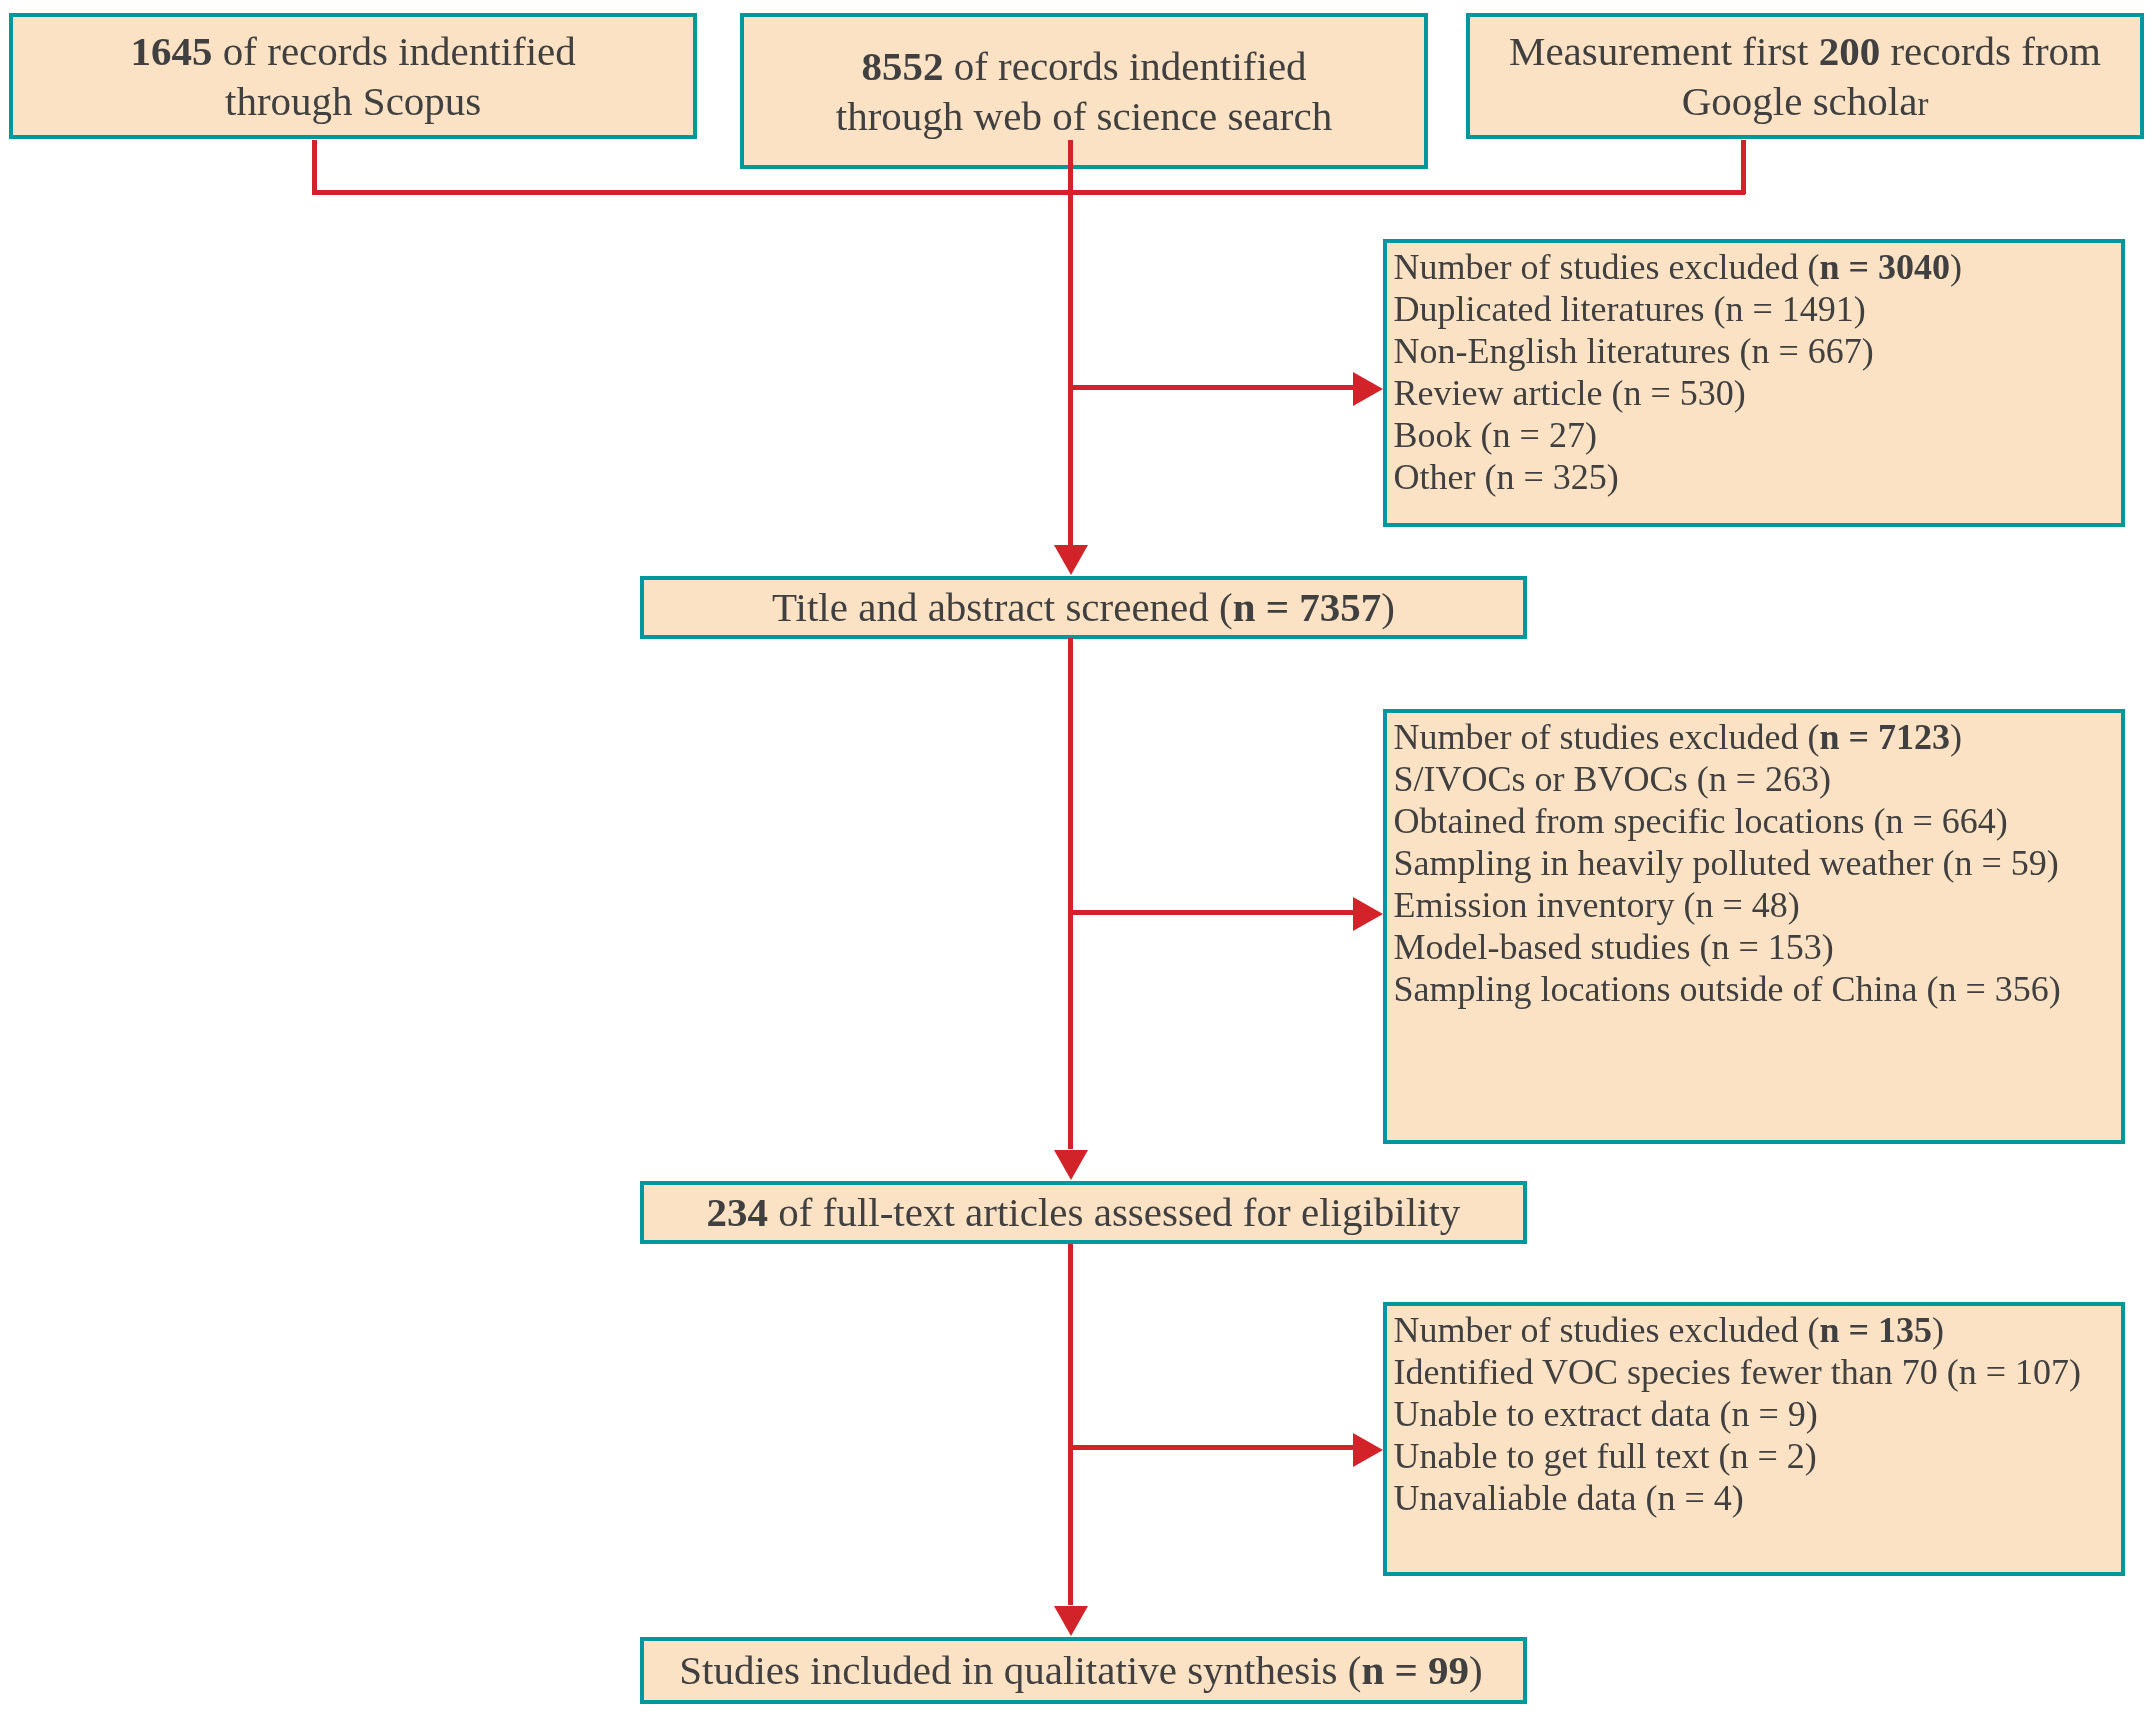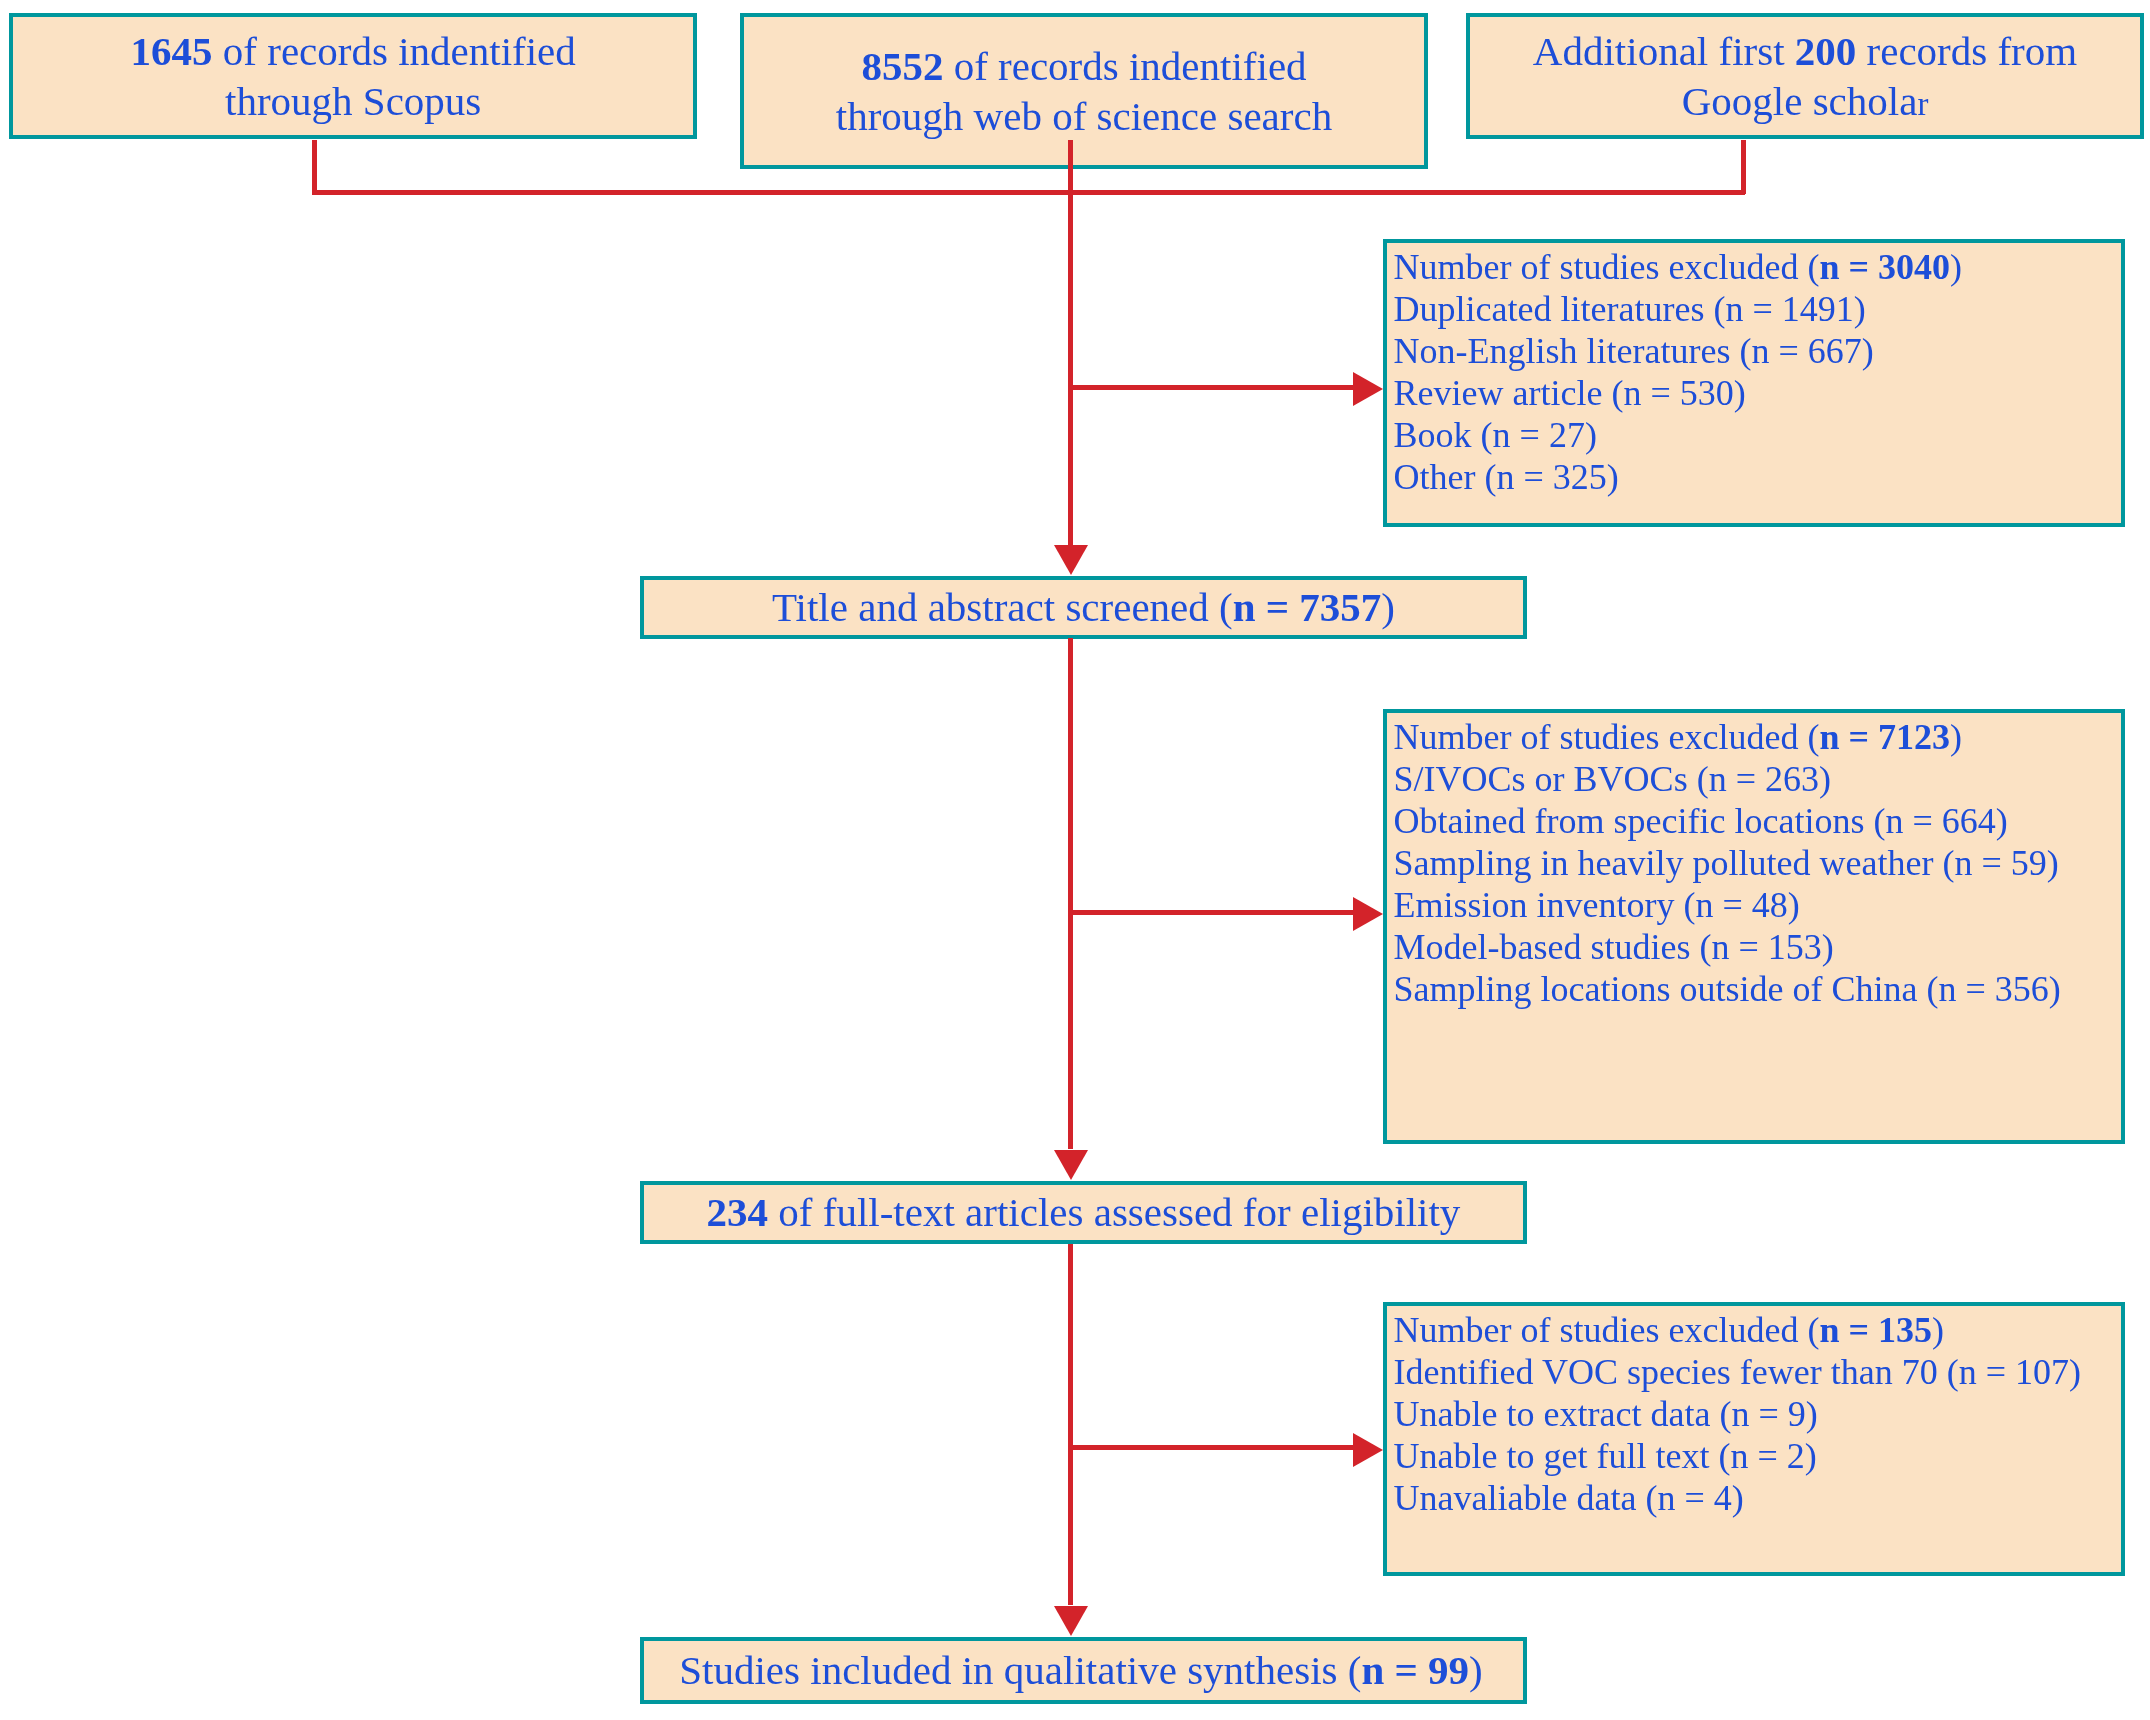--- a/index.html
+++ b/index.html
@@ -17,21 +17,21 @@
     background: #ffffff;
     overflow: hidden;
   }
 
   
   .box {
     position: absolute;
     box-sizing: border-box;
     background: #fbe2c4;
     border: 4px solid #00979d;
-    color: #1d4ed8;
+    color: #404040;
     display: flex;
     flex-direction: column;
     justify-content: center;
   }
   .box.centered {
     text-align: center;
     align-items: center;
   }
   .box .line {
     display: block;
@@ -108,21 +108,21 @@
     <span class="line"><b>1645</b><span> of records indentified</span></span>
     <span class="line">through Scopus</span>
   </div>
 
   <div class="box centered src" id="box-wos">
     <span class="line"><b>8552</b><span> of records indentified</span></span>
     <span class="line">through web of science search</span>
   </div>
 
   <div class="box centered src" id="box-scholar">
-    <span class="line"><span>Additional first </span><b>200</b><span> records from</span></span>
+    <span class="line"><span>Measurement first </span><b>200</b><span> records from</span></span>
     <span class="line"><span>Google schola</span><span class="smallr">r</span></span>
   </div>
 
   <div class="ln vline" style="left:312px; top:140px; height:54px;"></div>
 
   <div class="ln vline" style="left:1741px; top:140px; height:54px;"></div>
 
   <div class="ln hline" style="left:312px; top:190px; width:1433px;"></div>
 
   <div class="ln vline" style="left:1068px; top:140px; height:424px;"></div>

